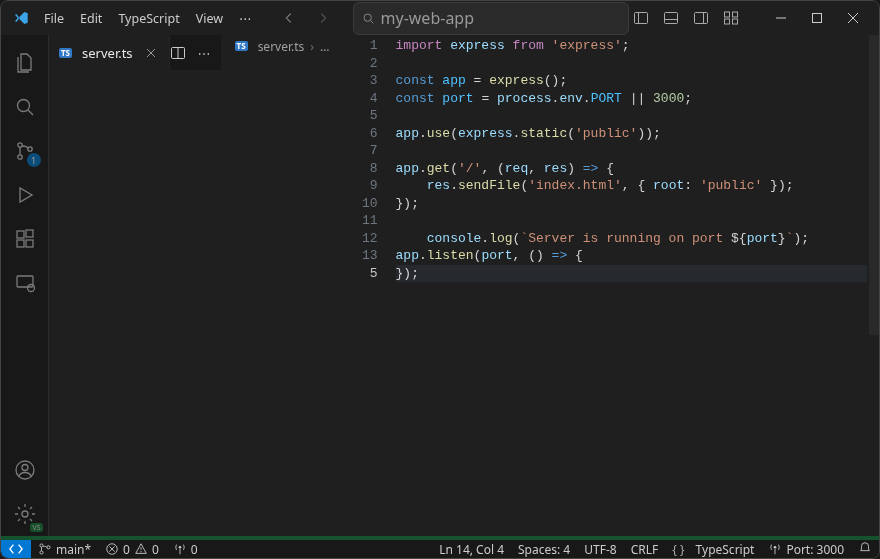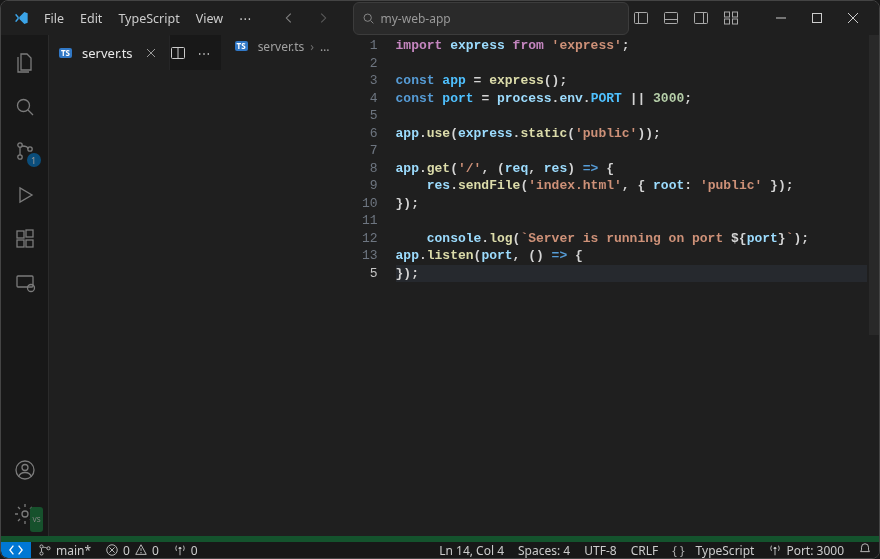--- a/index.html
+++ b/index.html
@@ -62,21 +62,21 @@
     margin:0 auto;
     height:33px;
     background:#2a2a2a;
     border:1px solid #3c3c3c;
     border-radius:6px;
     display:flex;
     align-items:center;
     padding:0 8px;
     gap:6px;
     color:#999;
-    font-size:12px;
+    font-size:16px;
   }
   .title-right { margin-left:auto; display:flex; gap:14px; align-items:center; }
   .title-icon { width:16px; height:16px; opacity:.8; }
   .win-controls { display:flex; gap:0; margin-left:10px; }
   .win-btn { width:36px; height:30px; display:flex; align-items:center; justify-content:center; }
   
   .body { flex:1; display:flex; min-height:0; }
   .activity {
     width:48px;
     background:#181818;
@@ -136,21 +136,21 @@
     overflow:hidden;
     position:relative;
   }
   .gutter {
     width:52px;
     text-align:right;
     padding:2px 18px 0 0;
     color:#6e7681;
   }
   .gutter div { height:17.5px; }
-  .code { flex:1; padding:2px 0 0 0; color:#d4d4d4; position:relative;font-weight:bold;}
+  .code { flex:1; padding:2px 0 0 0; color:#d4d4d4; position:relative;}
   .code .line { height:17.5px; white-space:pre; }
   .code .cl { background:#26292e; }
   .cursor {
     position:absolute;
     width:1px; height:15px;
     background:#aeafad;
   }
   .minimap {
     width:12px;
     background:#1f1f1f;
@@ -159,21 +159,21 @@
   .scroll-thumb { position:absolute; right:0; top:0; width:10px; height:150px; background:#3a3a3a66; }
   
   .kw{color:var(--tok-keyword);} .vr{color:var(--tok-var);}
   .st{color:var(--tok-string);} .fn{color:var(--tok-func);}
   .cn{color:var(--tok-const);} .nm{color:var(--tok-num);} .pn{color:var(--tok-punct);}
   .kw2{color:#569cd6;}
   
   .status {
     height:22px;
     background:#181818;
-    border-top:6px solid #14532d;
+    border-top:4px solid #14532d;
     display:flex;
     align-items:center;
     font-size:12px;
     color:#cccccc;
   }
   .status-remote { background:#0078d4; color:#fff; height:100%; display:flex; align-items:center; padding:0 8px; border-bottom-left-radius:7px;}
   .status-item { padding:0 7px; height:100%; display:flex; align-items:center; gap:4px; }
   .status-right { margin-left:auto; display:flex; }
   .ts-badge { display:inline-block; font-size:8px; font-weight:700; background:#3178c6; color:#fff; padding:1px 2px; border-radius:2px; margin-right:4px; line-height:1;}
   svg { display:block; }
@@ -309,21 +309,21 @@
           <circle cx="12" cy="12" r="9" stroke="#ccc" fill="none" stroke-width="1.3"></circle>
           <circle cx="12" cy="9.5" r="3" stroke="#ccc" fill="none" stroke-width="1.3"></circle>
           <path d="M5.5 19c1-3 4-4.5 6.5-4.5s5.5 1.5 6.5 4.5" stroke="#ccc" fill="none" stroke-width="1.3"></path>
         </svg>
     </div>
     <div class="activity-item" style="position:relative">
       <svg width="24" height="24" viewBox="0 0 24 24">
           <circle cx="12" cy="12" r="3" stroke="#ccc" fill="none" stroke-width="1.3"></circle>
           <path d="M12 2v3M12 19v3M2 12h3M19 12h3M5 5l2 2M17 17l2 2M19 5l-2 2M5 19l2-2" stroke="#ccc" stroke-width="1.3"></path>
         </svg>
-      <span style="position:absolute;bottom:4px;right:6px;font-size:7px;background:#15803d;border-radius:3px;padding:8px 2px;color:#ddd">VS</span>
+      <span style="position:absolute;bottom:4px;right:6px;font-size:7px;background:#15803d;border-radius:3px;padding:0 2px;color:#ddd">VS</span>
     </div>
   </div>
 
   <div class="editor-col">
     <div class="tabbar">
       <div class="tab">
         <span class="ts-badge">TS</span>
         <span>server.ts</span>
         <span class="tab-close">
           <svg width="12" height="12" viewBox="0 0 12 12">

